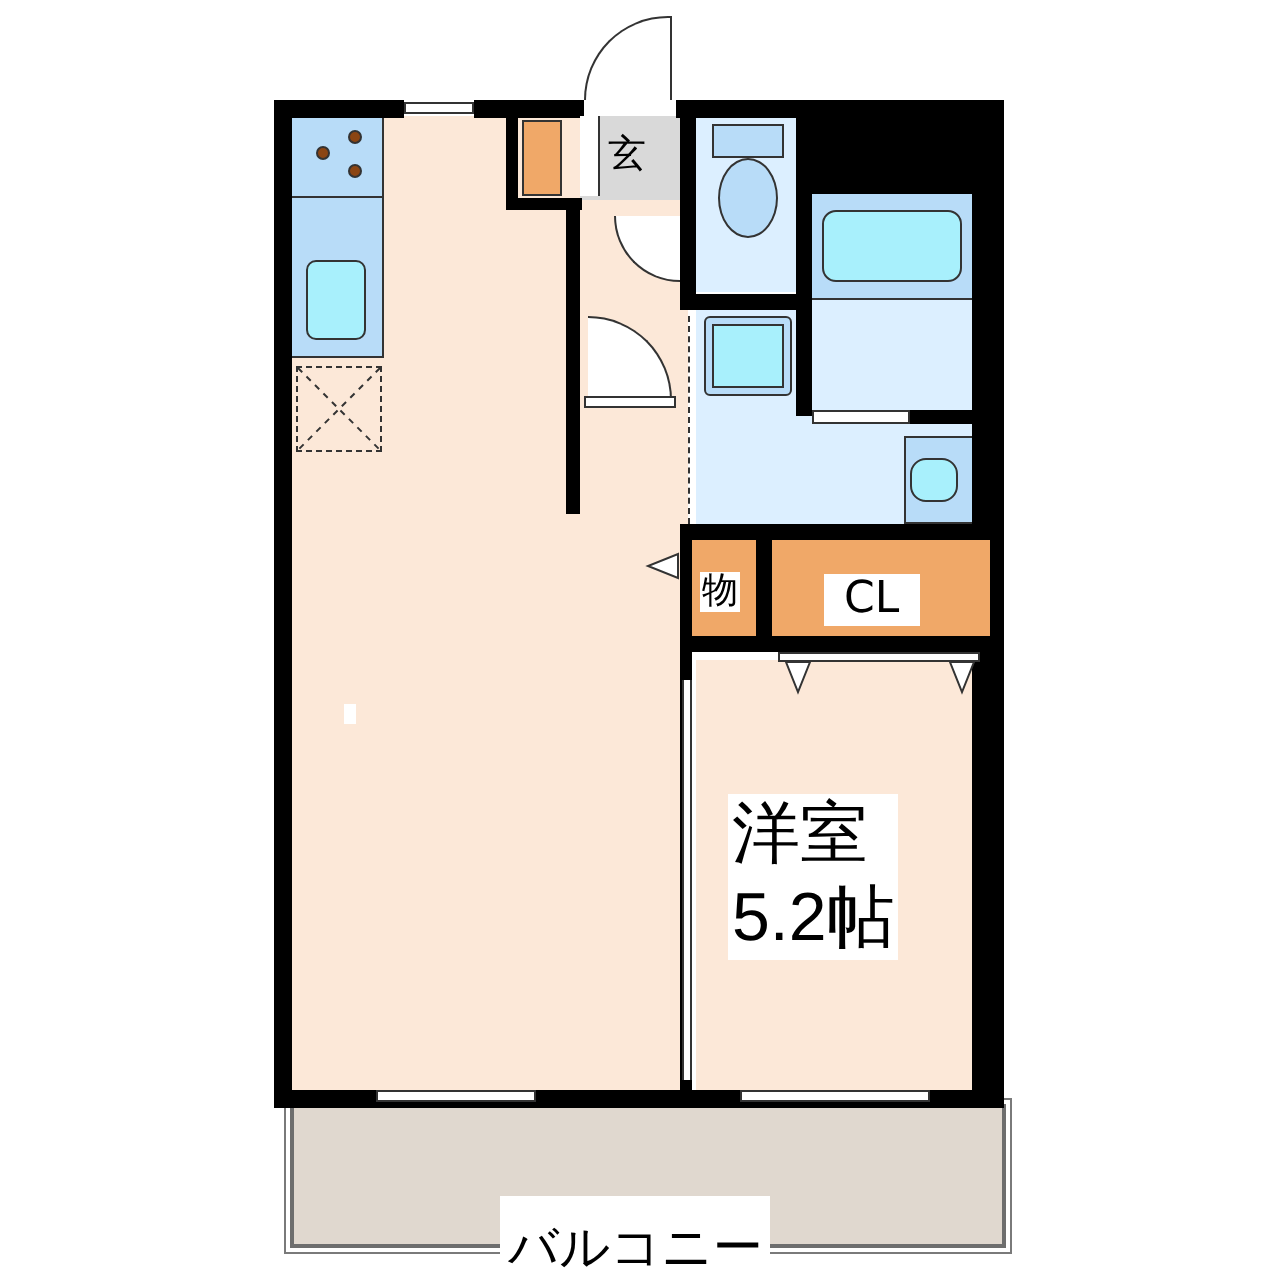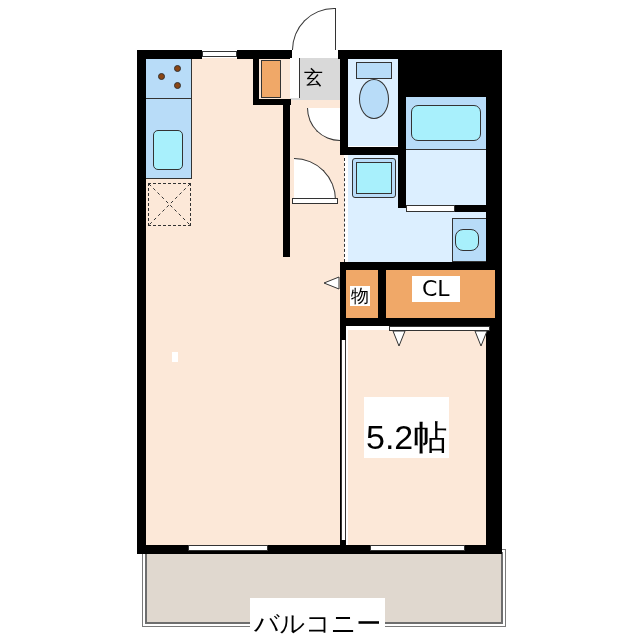--- a/index.html
+++ b/index.html
@@ -80,37 +80,38 @@
     <span class="abs" style="left:3px;top:3px;width:36px;height:32px;background:#a8f0fc;border:1px solid #333;"></span>
   </div>
   <div class="abs" style="left:452px;top:218px;width:34px;height:44px;background:#b8dcf8;border:1px solid #333;border-right:none;">
     <span class="abs" style="left:2px;top:10px;width:24px;height:22px;border-radius:8px;background:#a8f0fc;border:1px solid #333;"></span>
   </div>
   <div class="abs" style="left:344px;top:158px;width:4px;height:104px;background:#fff;border-left:1px dashed #333;"></div>
 
   <div class="abs" style="left:346px;top:270px;width:32px;height:48px;background:#f0a868;"></div>
   <div class="lbl" style="left:350px;top:286px;font-size:18px;padding:1px;">物</div>
   <div class="abs" style="left:386px;top:270px;width:109px;height:48px;background:#f0a868;"></div>
-  <div class="lbl" style="left:412px;top:276px;font-size:22px;padding:2px 10px;">CL</div>
+  <div class="lbl" style="left:412px;top:287px;font-size:22px;padding:2px 10px;">CL</div>
   <div class="abs" style="left:389px;top:326px;width:101px;height:5px;background:#fff;border:1px solid #333;"></div>
   <svg class="abs" style="left:392px;top:330px;" width="14" height="18">
       <polygon points="1,1 13,1 7,16" fill="#fff" stroke="#333"></polygon>
     </svg>
   <svg class="abs" style="left:474px;top:330px;" width="14" height="18">
       <polygon points="1,1 13,1 7,16" fill="#fff" stroke="#333"></polygon>
     </svg>
   <svg class="abs" style="left:322px;top:276px;" width="18" height="14">
       <polygon points="17,1 17,13 2,7" fill="#fff" stroke="#333"></polygon>
     </svg>
 
   <div class="abs" style="left:341px;top:340px;width:5px;height:200px;background:#fff;border-left:1px solid #333;border-right:1px solid #333;"></div>
 
   <div class="abs" style="left:188px;top:545px;width:80px;height:6px;background:#fff;border:1px solid #333;"></div>
   <div class="abs" style="left:370px;top:545px;width:95px;height:6px;background:#fff;border:1px solid #333;"></div>
 
   <div class="lbl" style="left:172px;top:352px;padding:4px 3px 6px 3px;font-size:34px;font-family:'Liberation Sans',sans-serif;">
   </div>
   <div class="lbl" style="left:364px;top:397px;padding:3px 2px 4px 2px;font-size:34px;font-family:'Liberation Sans',sans-serif;">
-    <div style="margin-top:20px;">5.2帖</div>
+    <div>洋室</div>
+    <div style="margin-top:8px;">5.2帖</div>
   </div>
   <div class="lbl" style="left:250px;top:598px;font-size:25px;padding:13px 4px;">バルコニー</div>
 
 </div>
 
 </body></html>

